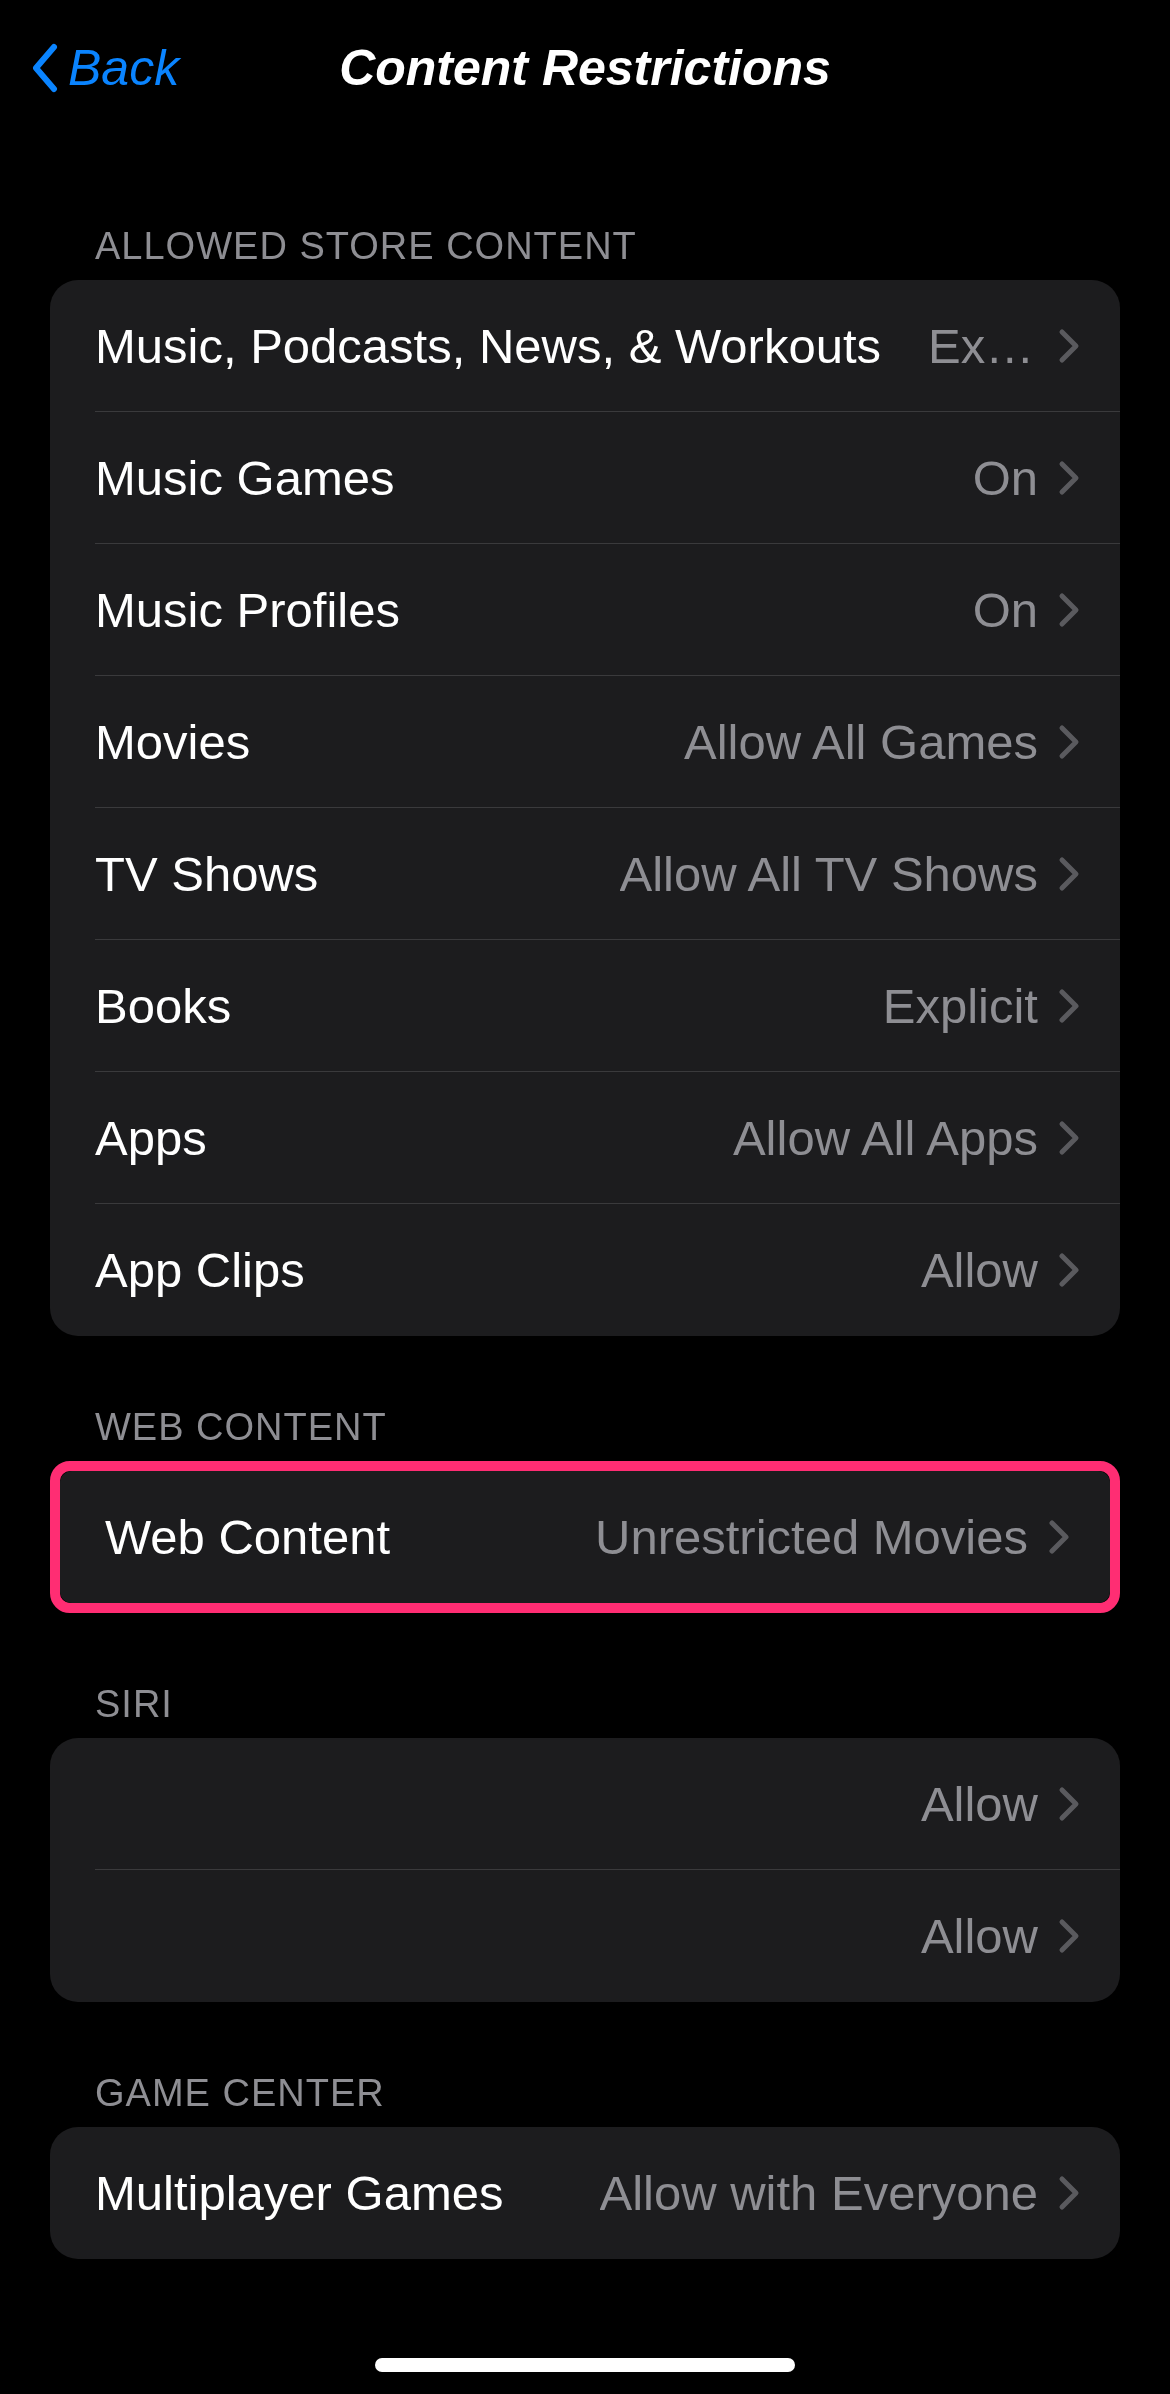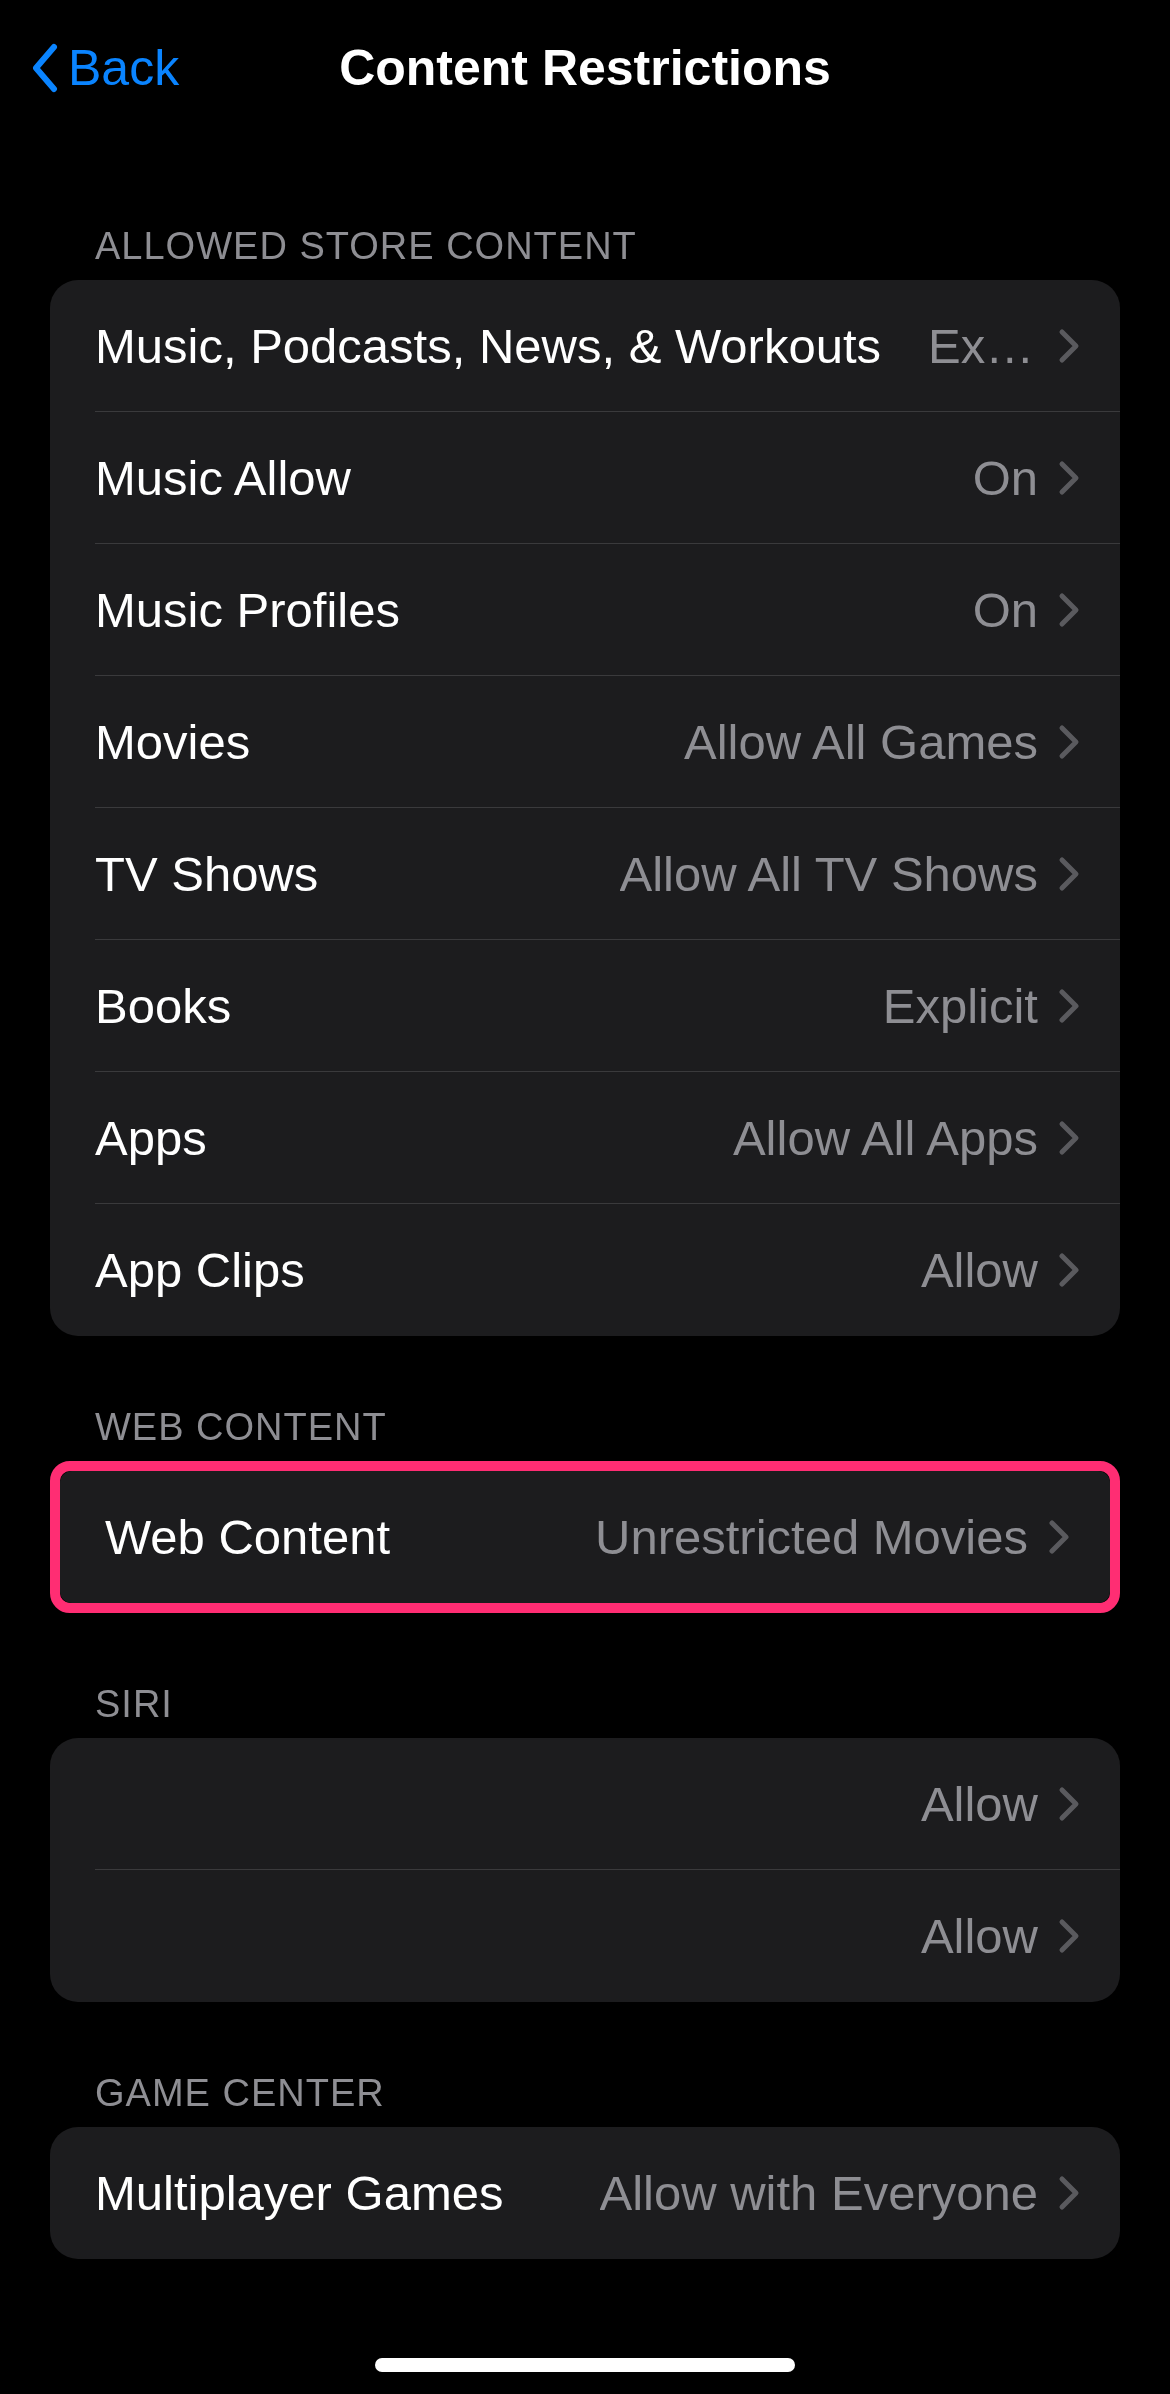--- a/index.html
+++ b/index.html
@@ -16,20 +16,21 @@
       color: #ffffff;
       overflow: hidden;
       position: relative;
     }
     .nav-bar {
       display: flex;
       align-items: center;
       padding: 30px 30px 30px 30px;
       height: 135px;
       position: relative;
+      font-style: italic;
     }
     .back-button {
       display: flex;
       align-items: center;
       color: #0a84ff;
       font-size: 50px;
       font-weight: 400;
       cursor: pointer;
     }
     .back-chevron {
@@ -164,21 +165,21 @@
       <span class="row-label shrink">Music, Podcasts, News, &amp; Workouts</span>
       <span class="row-spacer"></span>
       <span class="row-value truncated">Explicit</span>
       <span class="chevron-right">
         <svg width="22" height="36" viewBox="0 0 22 36" fill="none">
             <path d="M4 4 L18 18 L4 32" stroke="#5a5a5e" stroke-width="5" stroke-linecap="round" stroke-linejoin="round"></path>
           </svg>
       </span>
     </div>
     <div class="row">
-      <span class="row-label">Music Allow</span>
+      <span class="row-label">Music Games</span>
       <span class="row-spacer"></span>
       <span class="row-value">On</span>
       <span class="chevron-right">
         <svg width="22" height="36" viewBox="0 0 22 36" fill="none">
             <path d="M4 4 L18 18 L4 32" stroke="#5a5a5e" stroke-width="5" stroke-linecap="round" stroke-linejoin="round"></path>
           </svg>
       </span>
     </div>
     <div class="row">
       <span class="row-label">Music Profiles</span>

